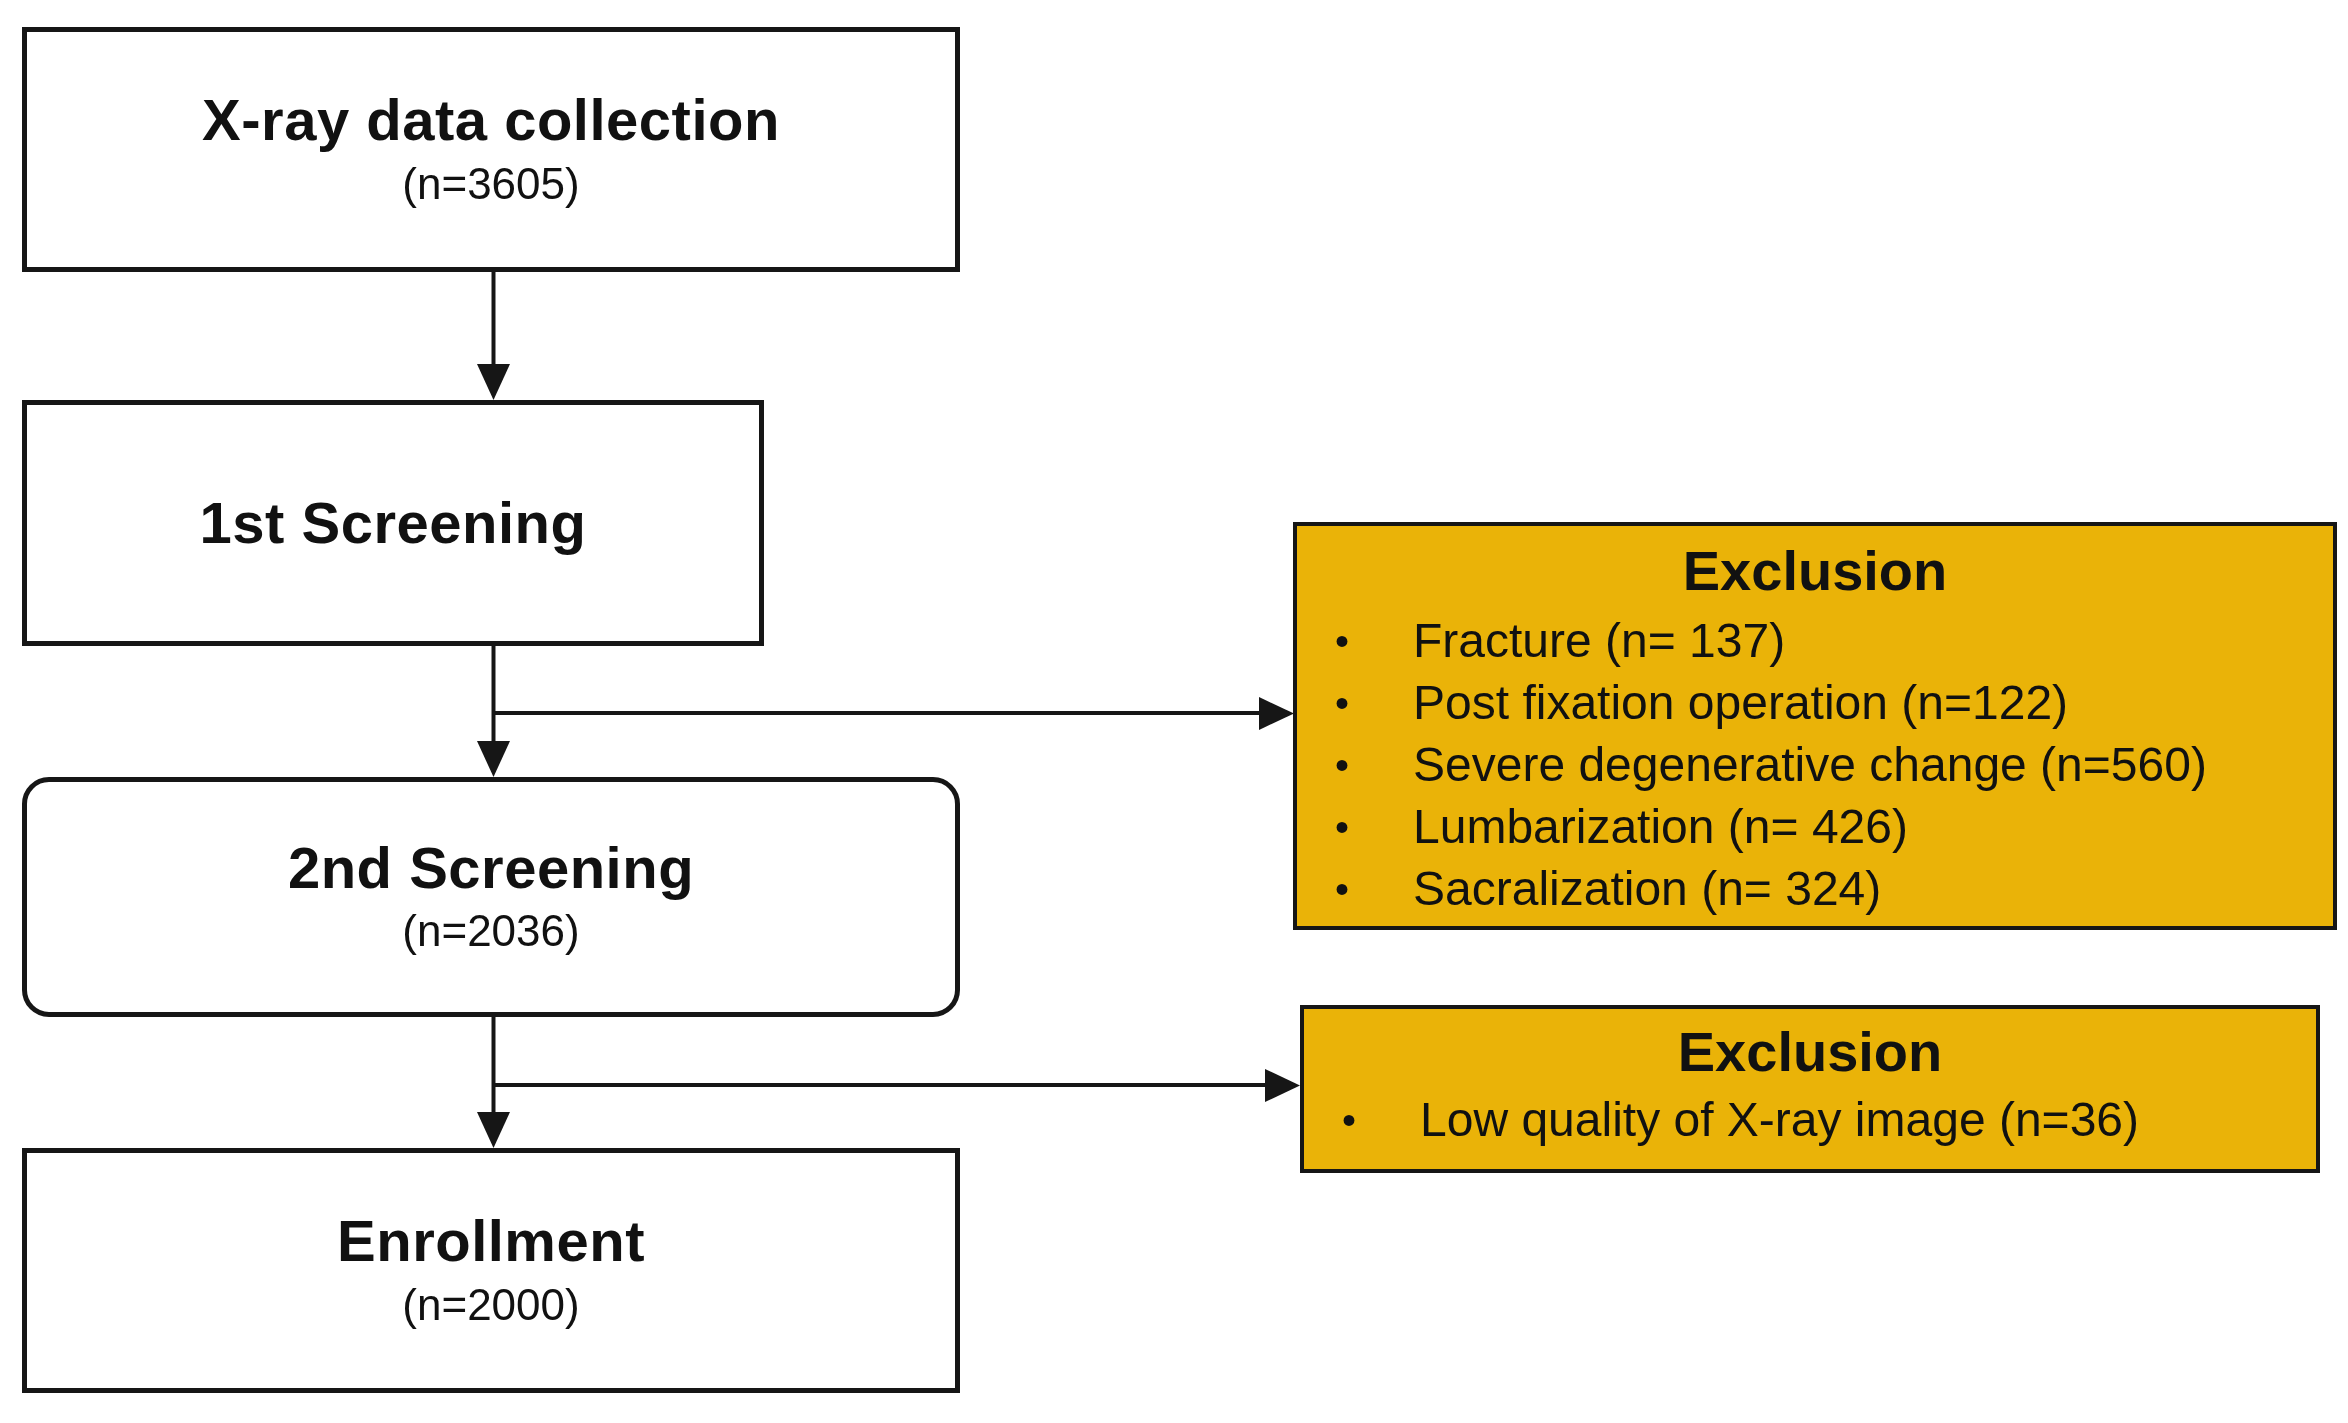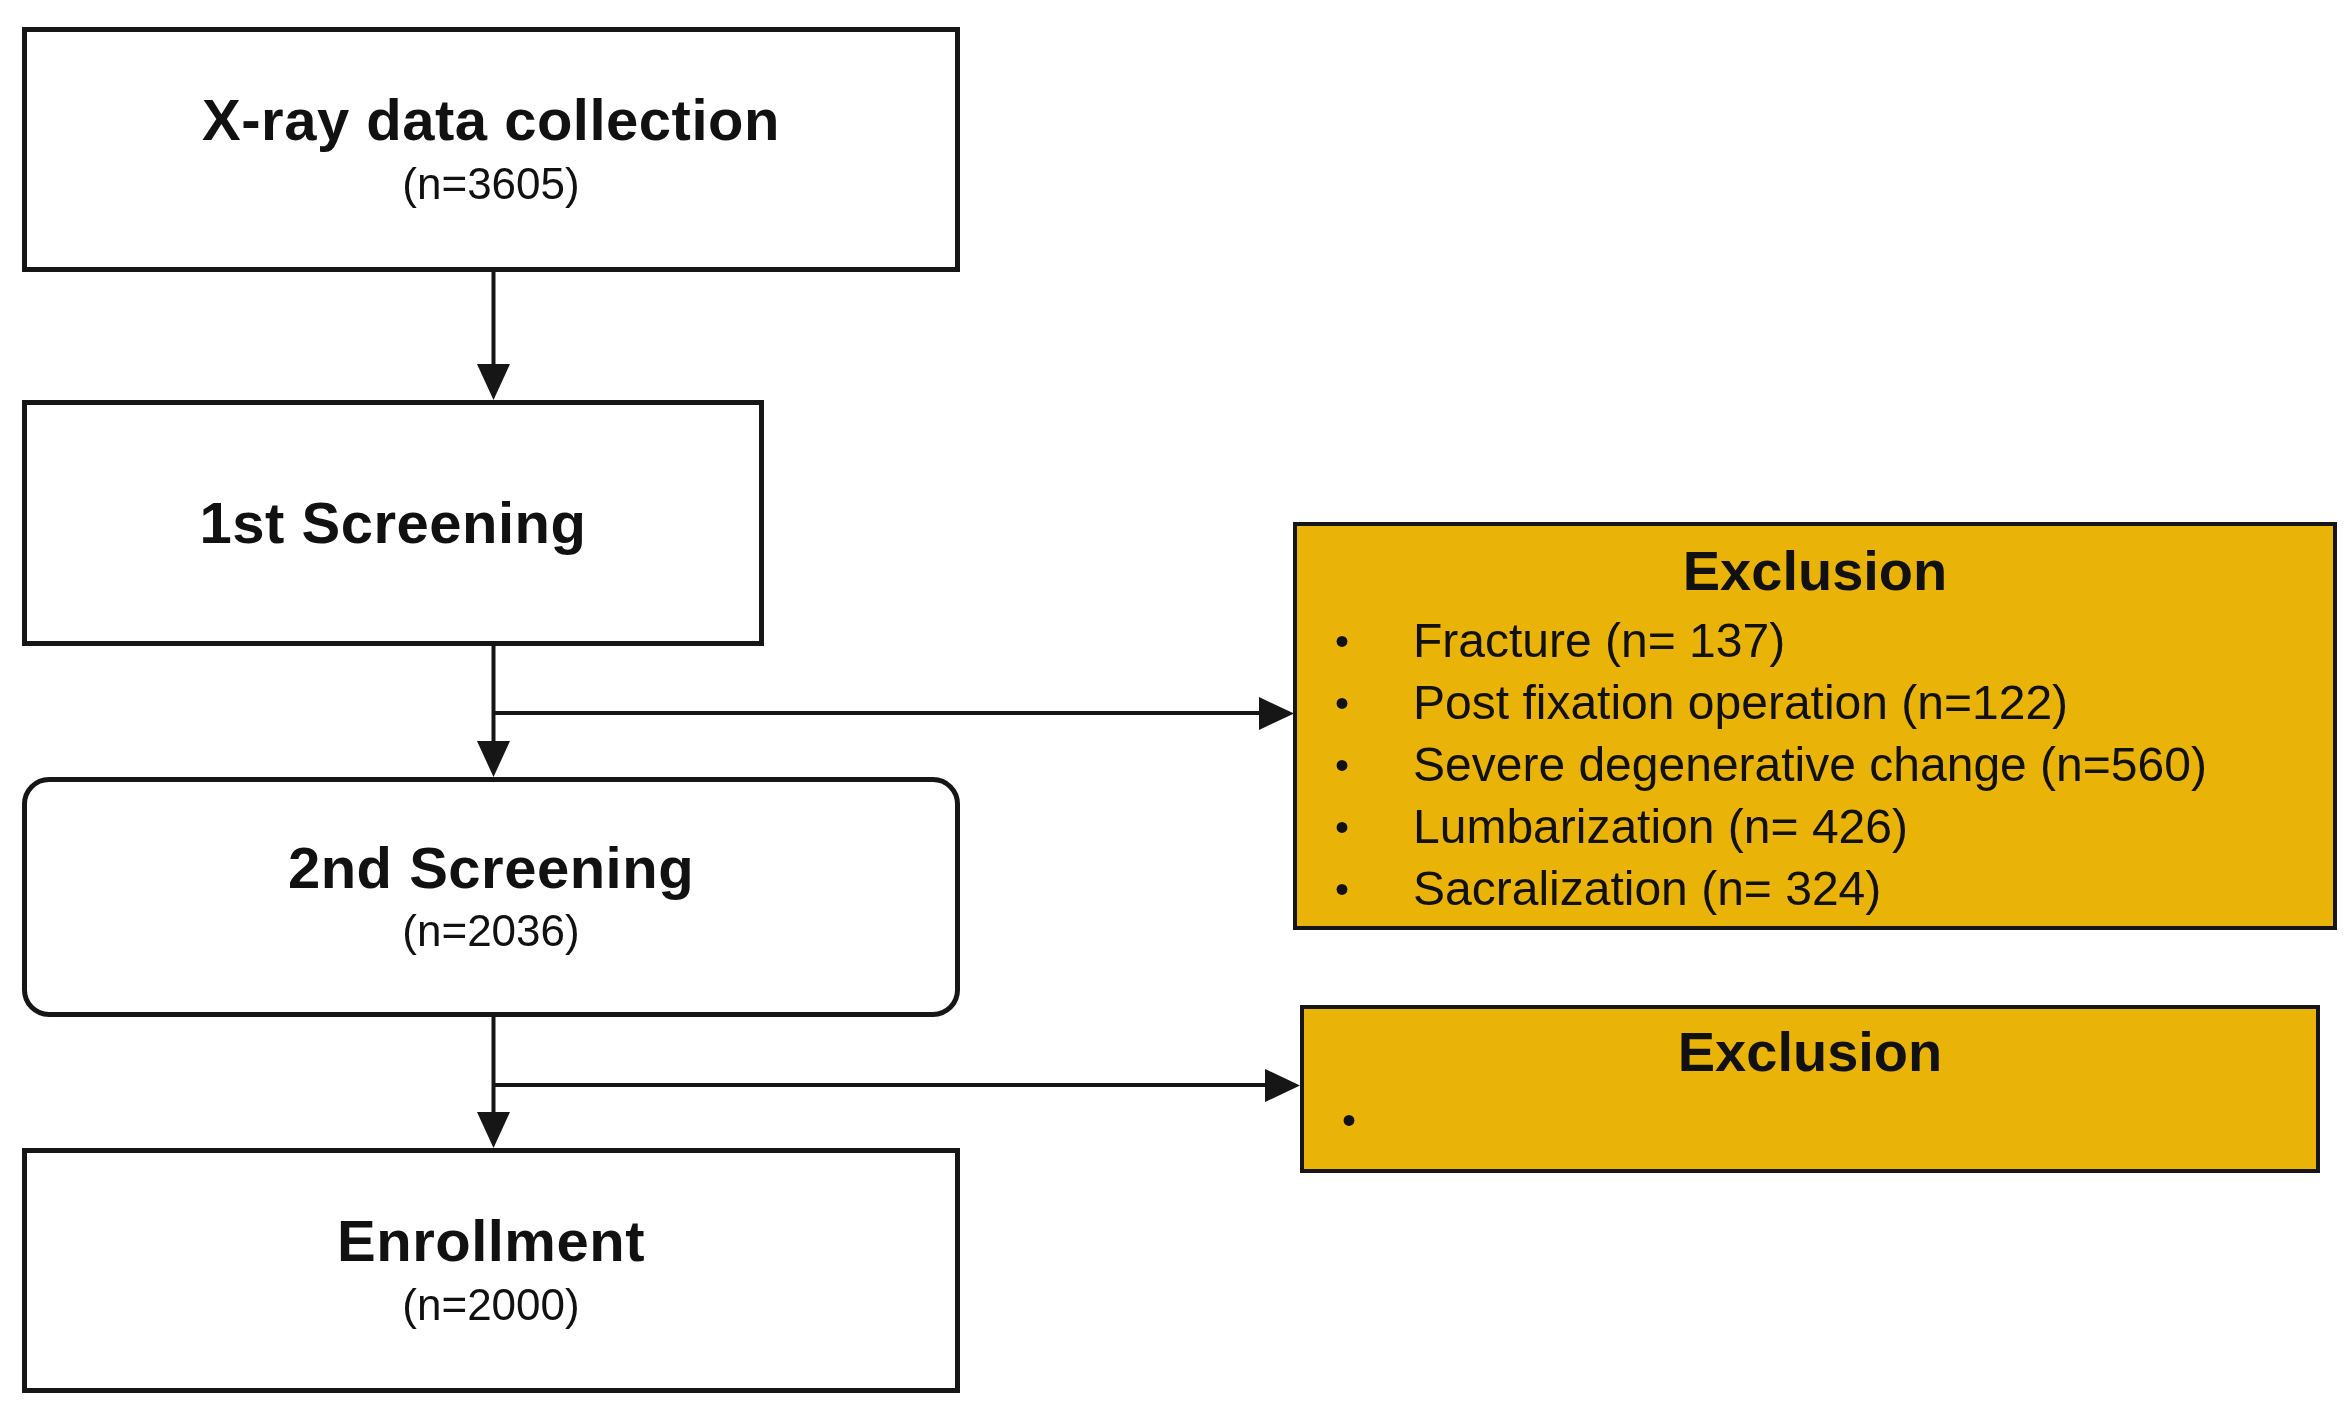--- a/index.html
+++ b/index.html
@@ -158,16 +158,17 @@
     <div class="excl-item">
       <span class="bullet">•</span>
       <span class="item-text">Sacralization (n= 324)</span>
     </div>
   </div>
 
   <div class="excl excl-2">
     <div class="excl-title">Exclusion</div>
     <div class="excl-item">
       <span class="bullet">•</span>
+      <span class="item-text">Low quality of X-ray image (n=36)</span>
     </div>
   </div>
 
 </div>
 
 </body></html>

